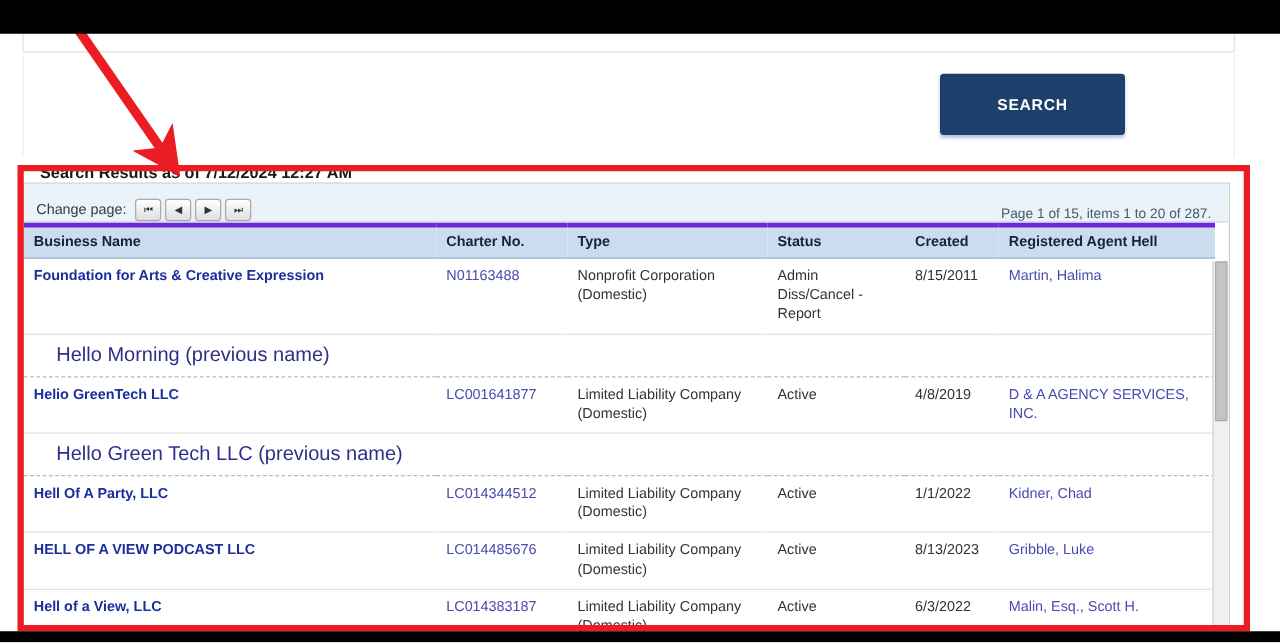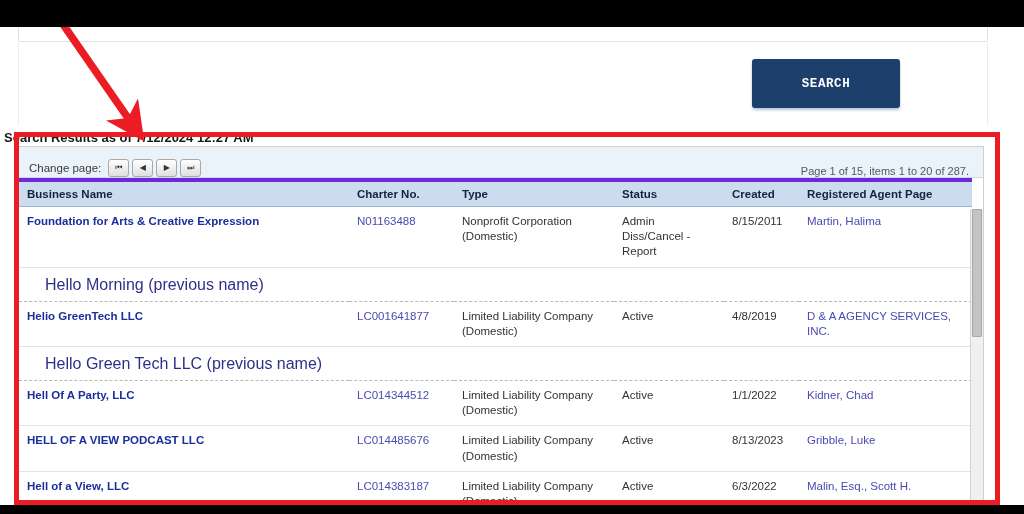--- a/index.html
+++ b/index.html
@@ -68,26 +68,26 @@
     width: 148px; height: 49px;
     background: #1d3f6b;
     border: none;
     border-radius: 3px;
     color: #ffffff;
     font-size: 12.5px;
     font-weight: bold;
     letter-spacing: 0.6px;
     cursor: pointer;
     box-shadow: 0 2px 3px rgba(70,110,160,0.40);
-    font-family: Liberation Mono, monospace;
+    font-family: Liberation Sans, sans-serif;
   }
 
   
   .results-heading {
-    position: absolute; left: 4px; top: 130px;
+    position: absolute; left: 32px; top: 130px;
     font-size: 13px; font-weight: bold; color: #1a1a1a;
     white-space: nowrap;
     z-index: 6;
   }
 
   
   .results-box {
     position: absolute; left: 18px; top: 146px;
     width: 966px; height: 362px;
     background: #ffffff;
@@ -252,21 +252,21 @@
               <col class="col-created">
               <col class="col-agent">
           </colgroup>
           <thead>
             <tr>
               <th>Business Name</th>
               <th>Charter No.</th>
               <th>Type</th>
               <th>Status</th>
               <th>Created</th>
-              <th>Registered Agent Page</th>
+              <th>Registered Agent Hell</th>
             </tr>
           </thead>
           <tbody id="results-body">
               <tr>
                 <td class="biz"><a>Foundation for Arts &amp; Creative Expression</a></td>
                 <td class="charter"><a>N01163488</a></td>
                 <td class="type">Nonprofit Corporation (Domestic)</td>
                 <td class="status">Admin Diss/Cancel - Report</td>
                 <td class="created">8/15/2011</td>
                 <td class="agent"><a>Martin, Halima</a></td>

